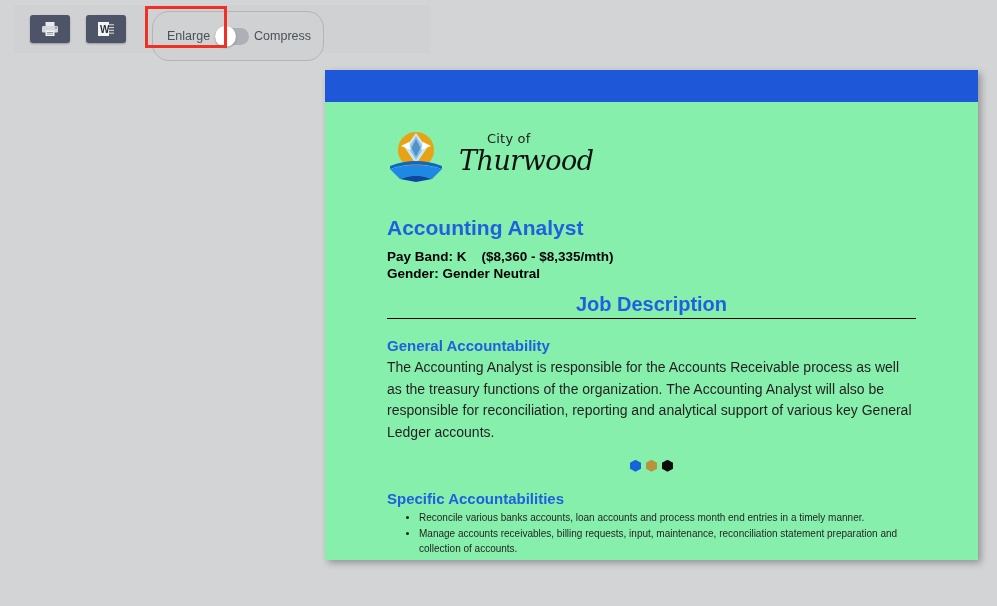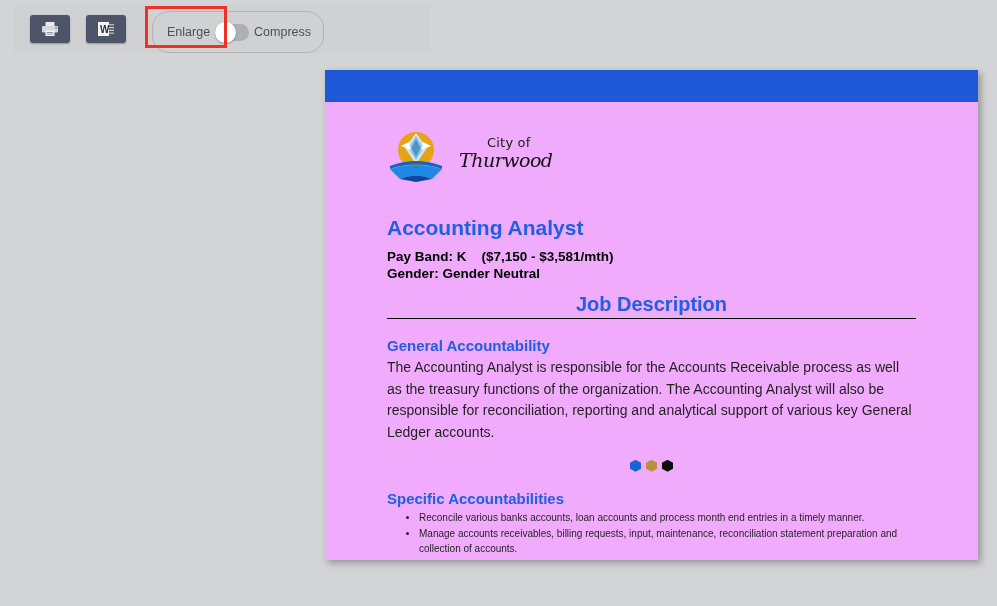--- a/index.html
+++ b/index.html
@@ -55,21 +55,21 @@
     box-sizing: border-box;
     pointer-events: none;
     z-index: 6;
   }
 
   #size-toggle {
     position: absolute;
     left: 152px;
     top: 11px;
     width: 172px;
-    height: 42px;
+    height: 50px;
     border: 1px solid #b2b5b8;
     border-radius: 17px;
     background: #cfd1d3;
     display: flex;
     align-items: center;
     justify-content: space-between;
     padding: 0 14px;
     box-sizing: border-box;
     cursor: pointer;
     z-index: 4;
@@ -99,21 +99,21 @@
     box-shadow: 0 1px 2px rgba(0,0,0,0.3);
   }
 
   
   #document-page {
     position: absolute;
     left: 325px;
     top: 70px;
     width: 653px;
     height: 490px;
-    background: #f0abfc;
+    background: #86efac;
     box-shadow: 3px 3px 7px rgba(0,0,0,0.30);
     overflow: hidden;
   }
   #doc-header-band {
     width: 100%;
     height: 32px;
     background: #1e58d8;
   }
   #doc-body {
     padding: 22px 62px 0 62px;
@@ -137,21 +137,21 @@
     padding-bottom: 4px;
   }
   #wordmark-top {
     font-size: 13px;
     color: #1a1a1a;
     letter-spacing: 0.2px;
     margin-left: 28px;
     font-family: "DejaVu Sans", sans-serif;
   }
   #wordmark-main {
-    font-size: 19px;
+    font-size: 27px;
     color: #111111;
     font-style: italic;
     font-family: "DejaVu Serif", serif;
     letter-spacing: -0.5px;
     margin-top: 2px;
   }
 
   #job-title {
     font-size: 21px;
     font-weight: bold;
@@ -289,21 +289,21 @@
         </svg>
       </span>
       <span id="wordmark">
         <div id="wordmark-top">City of</div>
         <div id="wordmark-main">Thurwood</div>
       </span>
     </div>
 
     <div id="job-title">Accounting Analyst</div>
 
-    <div class="meta-line">Pay Band: K    ($7,150 - $3,581/mth)</div>
+    <div class="meta-line">Pay Band: K    ($8,360 - $8,335/mth)</div>
     <div class="meta-line">Gender: Gender Neutral</div>
 
     <div id="jd-label">Job Description</div>
     <hr id="jd-rule">
 
     <div class="section-heading">General Accountability</div>
     <div class="section-para">The Accounting Analyst is responsible for the Accounts Receivable process as well as the treasury functions of the organization. The Accounting Analyst will also be responsible for reconciliation, reporting and analytical support of various key General Ledger accounts.</div>
 
     <div id="hex-divider">
       <span class="hex" style="background:#1565d8"></span>

